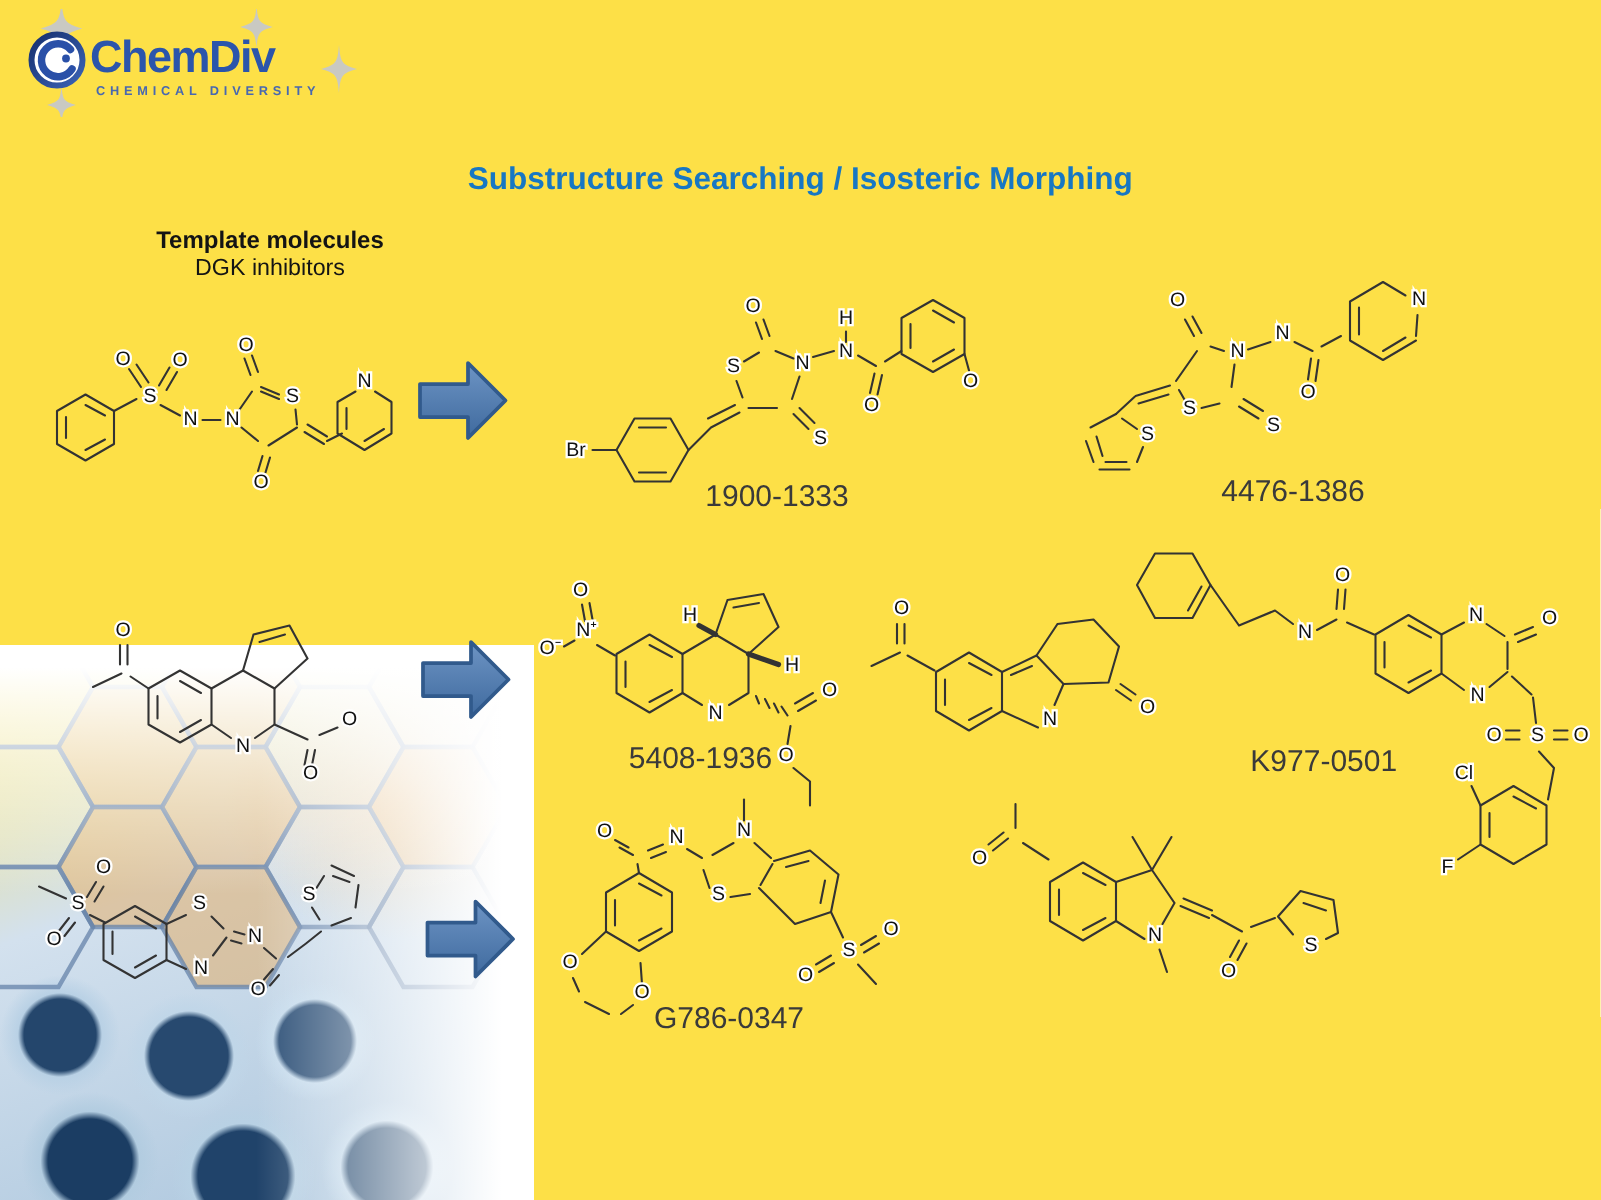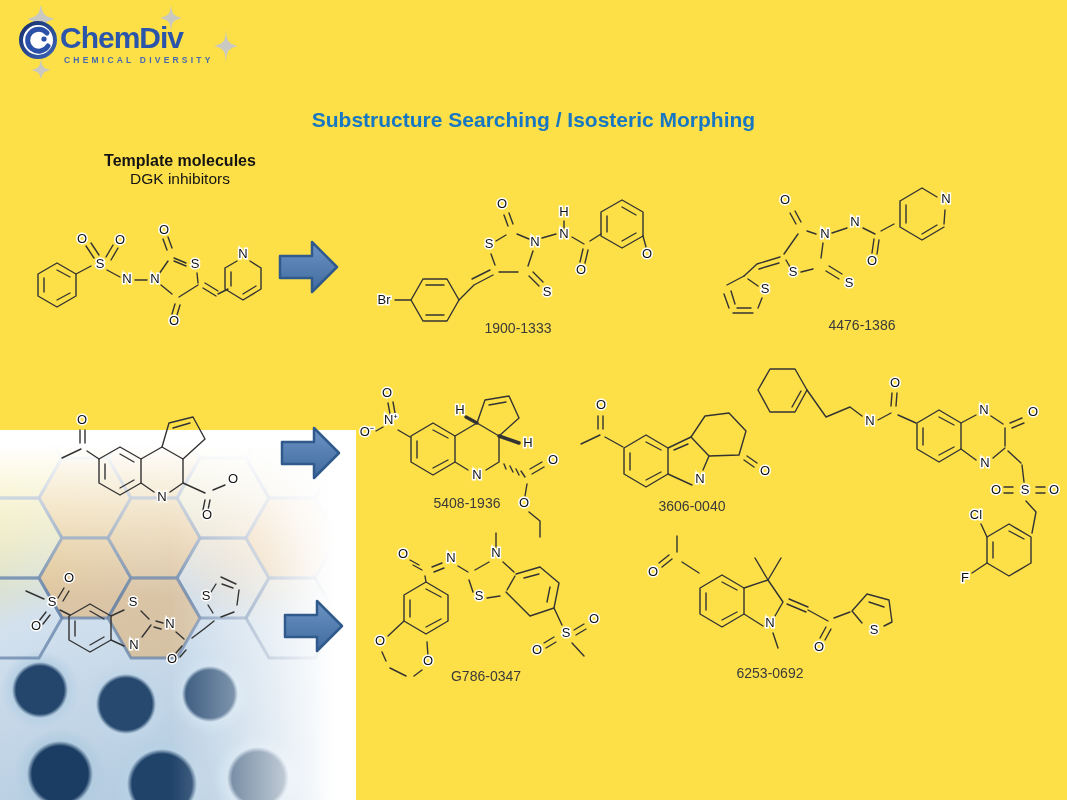--- a/index.html
+++ b/index.html
@@ -28,21 +28,21 @@
   
   .title{left:0;top:108px;width:100%;text-align:center;font-size:21px;font-weight:bold;color:#1777c3;}
   .tpl-head{left:60px;top:152px;width:240px;text-align:center;color:#141414;}
   .tpl-head .l1{font-size:16px;font-weight:bold;}
   .tpl-head .l2{font-size:15.5px;}
   
   .mol path{stroke:#333;stroke-width:1.4;fill:none;stroke-linecap:round;stroke-linejoin:round;}
   .mol path.wedge{stroke-width:3.5;}
   .mol text{font-family:"Liberation Sans",sans-serif;font-size:13px;fill:#111;
             text-anchor:middle;stroke:#fff;stroke-width:3px;paint-order:stroke;}
-  .cmpd{position:absolute;font-size:14px;color:#3a3a3a;text-align:center;}
+  .cmpd{position:absolute;font-size:20px;color:#3a3a3a;text-align:center;}
   
   .brand-txt{font-family:"Liberation Sans",sans-serif;font-size:30px;font-weight:bold;letter-spacing:-1px;fill:#2b55ab;}
   .tag-txt{font-family:"Liberation Sans",sans-serif;font-size:8.5px;font-weight:bold;letter-spacing:3.2px;fill:#4868b0;}
   .star{fill:#c3c7cf;opacity:.9;}
 </style>
 </head>
 <body>
 
 <div class="slide">
 
@@ -220,21 +220,20 @@
     <path d="M3,58 L22,49 M20,43 L20,30 M25,43 L25,30 M27,51 L45,61"></path>
     <path d="M68,49 L90,62 L90,88 L68,101 L46,88 L46,62 Z"></path>
     <path d="M52,67 L52,84 M68,56 L83,64 M83,86 L68,94"></path>
     <path d="M90,62 L113,51 M113,51 L131,70 M131,70 L125,84 M114,99 L90,88 M96,64 L110,58"></path>
     <path d="M113,51 L127,30 M127,30 L151,27 M151,27 L168,45 M168,45 L161,69 M161,69 L131,70"></path>
     <path d="M166,74 L176,81 M169,70 L179,77"></path>
     <text x="23" y="23">O</text>
     <text x="122" y="97">N</text>
     <text x="187" y="89">O</text>
   </svg>
-  <div class="abs cmpd" style="left:592px;top:498px;width:200px;">3606-0040</div>
 
   <svg class="abs mol" style="left:757px;top:354px;" width="312" height="240" viewBox="0 0 312 240">
     <path d="M50,36 L38,58 L13,58 L1,36 L13,15 L38,15 Z M44,37 L35,53"></path>
     <path d="M50,36 L69,63 M69,63 L93,53 M93,53 L105,62"></path>
     <path d="M121,66 L134,59 M134,52 L135,39 M139,52 L140,39 M141,61 L159,69"></path>
     <path d="M182,56 L204,69 L204,95 L182,108 L160,95 L160,69 Z"></path>
     <path d="M166,74 L166,91 M182,63 L197,71 M197,93 L182,101"></path>
     <path d="M204,69 L219,61 M234,62 L246,70 M248,74 L248,92 M248,94 L236,104 M219,106 L204,95"></path>
     <path d="M253,69 L265,64 M255,74 L267,69"></path>
     <path d="M251,97 L264,109 M265,111 L267,128"></path>
@@ -247,20 +246,21 @@
     <text x="138" y="33">O</text>
     <text x="227" y="60">N</text>
     <text x="276" y="62">O</text>
     <text x="228" y="113">N</text>
     <text x="239" y="140">O</text>
     <text x="268" y="140">S</text>
     <text x="297" y="140">O</text>
     <text x="219" y="165">Cl</text>
     <text x="208" y="228">F</text>
   </svg>
+  <div class="abs cmpd" style="left:790px;top:497px;width:185px;">K977-0501</div>
 
   <svg class="abs mol" style="left:12px;top:560px;" width="254" height="132" viewBox="0 0 254 132">
     <path d="M14,31 L32,39 M46,38 L52,28 M51,41 L57,31 M34,52 L27,61 M38,55 L31,64 M48,50 L58,55"></path>
     <path d="M78,44 L99,56 L99,80 L78,92 L57,80 L57,56 Z"></path>
     <path d="M63,61 L63,76 M78,51 L92,59 M92,77 L78,85"></path>
     <path d="M99,56 L112,50 M129,51 L137,59 M139,65 L130,77 M112,86 L99,80"></path>
     <path d="M144,61 L151,63 M142,67 L149,69"></path>
     <path d="M164,72 L172,79 M170,86 L164,93 M174,90 L168,97 M180,78 L192,69 M192,69 L202,61"></path>
     <path d="M199,32 L204,24 M209,17 L224,24 M227,30 L225,45 M222,52 L209,57 M201,53 L196,45 M210,24 L221,28"></path>
     <text x="40" y="46">S</text>
@@ -307,15 +307,14 @@
     <path d="M122,62 L146,54 M146,54 L161,76 M161,76 L153,90 M141,100 L122,88"></path>
     <path d="M146,54 L133,32 M146,54 L159,32 M151,107 L156,122"></path>
     <path d="M165,78 L184,86 M167,73 L186,81 M186,84 L206,95"></path>
     <path d="M204,101 L198,112 M209,103 L203,114 M212,92 L228,86"></path>
     <path d="M230,85 L245,68 M245,68 L267,74 M267,74 L270,96 M270,96 L262,100 M230,85 L240,97 M247,76 L262,81"></path>
     <text x="31" y="50">O</text>
     <text x="148" y="101">N</text>
     <text x="197" y="125">O</text>
     <text x="252" y="108">S</text>
   </svg>
-  <div class="abs cmpd" style="left:670px;top:665px;width:200px;">6253-0692</div>
 
 </div>
 
 </body></html>

